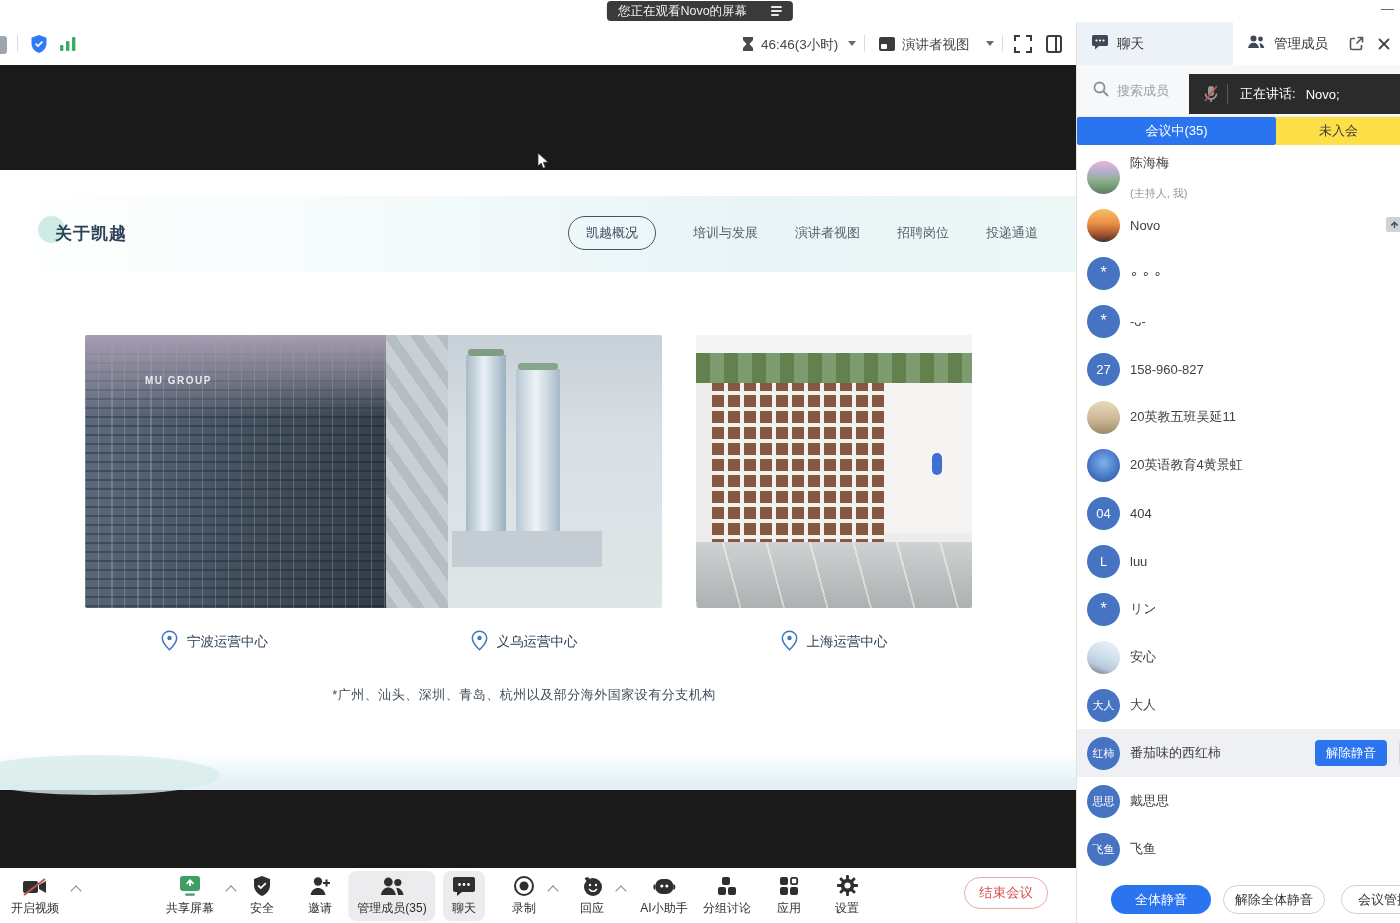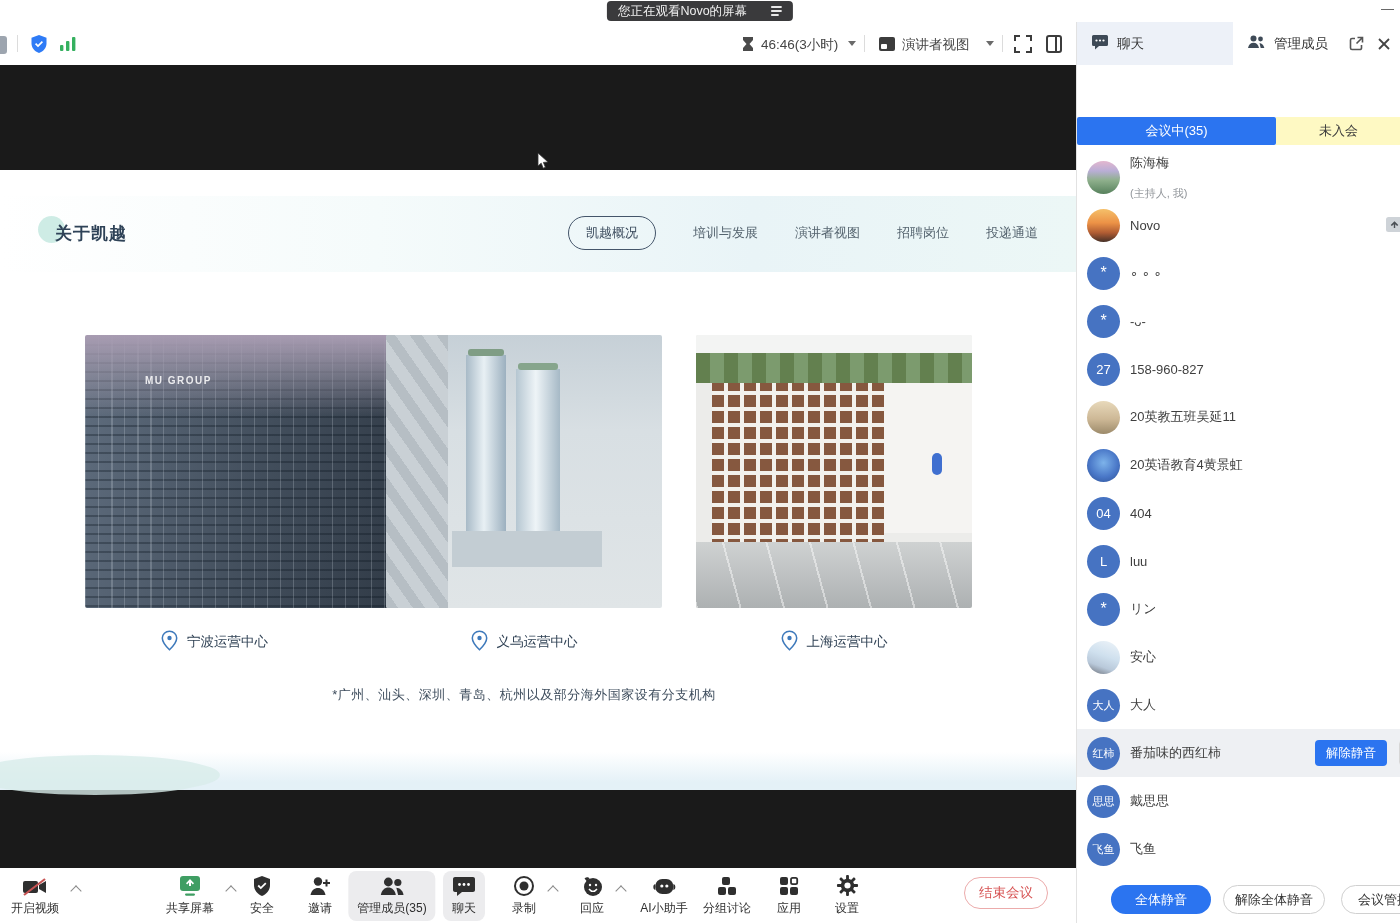--- a/index.html
+++ b/index.html
@@ -78,21 +78,21 @@
   .ptab{height:43px;display:flex;align-items:center;gap:8px;font-size:13.5px;color:#333;box-sizing:border-box;}
   .ptab.chat{width:156px;background:#edf1f8;padding-left:14px;}
   .ptab.members{width:168px;background:#fff;padding-left:14px;position:relative;}
   .ph-icons{position:absolute;right:10px;top:14px;display:flex;gap:13px;align-items:center;}
   .panel-search{position:absolute;left:0;top:43px;width:324px;height:52px;background:#f7f8fa;border-bottom:1px solid #eee;box-sizing:border-box;}
   .search-field{position:absolute;left:16px;top:16px;display:flex;align-items:center;gap:8px;font-size:13px;color:#9aa0a6;}
   .speak-overlay{position:absolute;left:112px;top:9px;width:212px;height:40px;background:#2b2b2c;display:flex;align-items:center;color:#fff;font-size:13px;}
   .speak-overlay .od{width:1px;height:20px;background:#5a5a5a;margin:0 12px 0 8px;}
   .panel-tabs{position:absolute;left:0;top:95px;width:324px;height:28px;}
   .ptab-in{position:absolute;left:0;top:0;width:199px;height:28px;background:#2b74f0;color:#fff;font-size:13px;text-align:center;line-height:28px;border-radius:2px;}
-  .ptab-out{position:absolute;left:199px;top:0;width:125px;height:28px;background:#fef9c3;color:#3c3c3c;font-size:13px;text-align:center;line-height:28px;}
+  .ptab-out{position:absolute;left:199px;top:0;width:125px;height:28px;background:#fde047;color:#3c3c3c;font-size:13px;text-align:center;line-height:28px;}
   #member-list{position:absolute;left:0;top:123px;width:324px;height:732px;overflow:hidden;padding-top:8px;box-sizing:border-box;}
   .mrow{position:relative;height:48px;display:flex;align-items:center;padding-left:10px;box-sizing:border-box;}
   .mrow.hl{background:#eef0f3;}
   .av{width:33px;height:33px;border-radius:50%;flex:none;display:flex;align-items:center;justify-content:center;color:#fff;font-size:13px;margin-right:10px;overflow:hidden;}
   .av-blue{background:#4673c2;}
   .av.av-cjk{font-size:11px;}
   .av.av-star{font-size:16px;line-height:10px;}
   .photo-landscape{background:linear-gradient(180deg,#e3b7cf 0%,#b9aed6 30%,#8fb08d 58%,#57815c 100%);}
   .photo-sunset{background:linear-gradient(180deg,#f5c06a 0%,#ec9246 42%,#b05c33 72%,#463027 100%);}
   .photo-person{background:linear-gradient(180deg,#e8d9bb 0%,#cdb896 55%,#9c8a6a 100%);}
@@ -411,20 +411,44 @@
           <span>
             <svg width="14" height="14" viewBox="0 0 14 14" stroke="#444" stroke-width="1.8">
                 <line x1="2" y1="2" x2="12" y2="12"></line>
                 <line x1="12" y1="2" x2="2" y2="12"></line>
               </svg>
           </span>
         </span>
       </div>
     </div>
 
+    <div class="panel-search">
+      <div class="search-field">
+        <span>
+          <svg width="16" height="16" viewBox="0 0 16 16" fill="none" stroke="#8a8f96" stroke-width="1.8">
+              <circle cx="6.5" cy="6.5" r="5"></circle>
+              <line x1="10.5" y1="10.5" x2="15" y2="15"></line>
+            </svg>
+        </span>
+        <span>搜索成员</span>
+      </div>
+      <div class="speak-overlay">
+        <span style="margin-left:14px;display:flex;">
+          <svg width="16" height="20" viewBox="0 0 16 20">
+              <rect x="5" y="2" width="6" height="10" rx="3" fill="#9a9a9a"></rect>
+              <path d="M2.5 9.5a5.5 5.5 0 0 0 11 0" stroke="#9a9a9a" stroke-width="1.6" fill="none"></path>
+              <line x1="8" y1="15" x2="8" y2="18" stroke="#9a9a9a" stroke-width="1.6"></line>
+              <line x1="2" y1="17" x2="14" y2="2" stroke="#c0504d" stroke-width="1.8"></line>
+            </svg>
+        </span>
+        <span class="od"></span>
+        <span>正在讲话:</span>
+        <span style="margin-left:10px;">Novo;</span>
+      </div>
+    </div>
 
     <div class="panel-tabs">
       <div class="ptab-in">会议中(35)</div>
       <div class="ptab-out">未入会</div>
     </div>
 
     <div id="member-list">
         <div class="mrow">
           <div class="av photo-landscape"></div>
           <div class="minfo">

